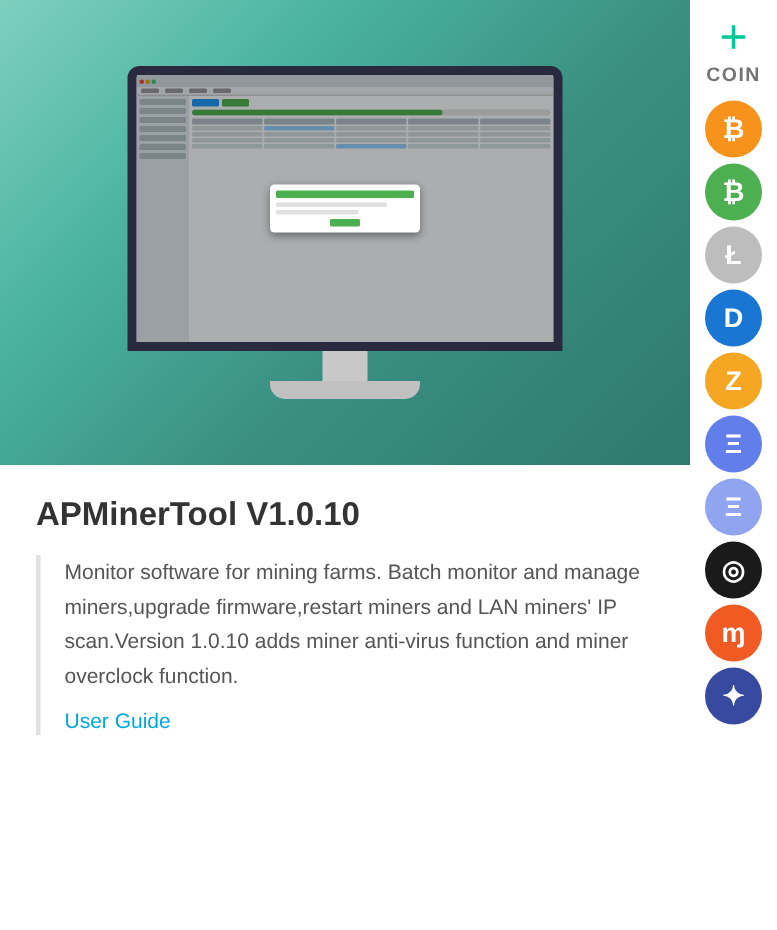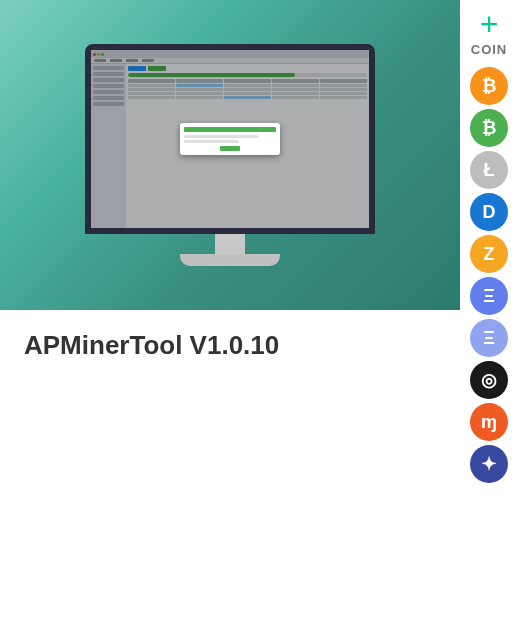--- a/index.html
+++ b/index.html
@@ -227,21 +227,21 @@
       border-radius: 0 0 10px 10px;
     }
 
     
     .text-content {
       padding: 20px 24px;
       flex: 1;
     }
 
     .app-title {
-      font-size: 26px;
+      font-size: 22px;
       font-weight: 600;
       color: #333;
       margin-bottom: 14px;
     }
 
     .description-box {
       border-left: 3px solid #e0e0e0;
       padding-left: 16px;
     }
 
@@ -417,20 +417,24 @@
         </div>
       </div>
       <div class="monitor-neck"></div>
       <div class="monitor-base"></div>
     </div>
   </div>
 
   <div class="text-content">
     <h2 class="app-title">APMinerTool V1.0.10</h2>
 
+    <div class="description-box">
+      <p class="description-text">Monitor software for mining farms. Batch monitor and manage miners,upgrade firmware,restart miners and LAN miners' IP scan.Version 1.0.10 adds miner anti-virus function and miner overclock function.</p>
+      <a class="user-guide-link" href="#">User Guide</a>
+    </div>
   </div>
 </div>
 
 <div class="right-sidebar">
   <div class="coin-header">
     <span class="plus-icon">+</span>
     <span class="coin-label">COIN</span>
   </div>
 
   <div class="coin-icon-container">

